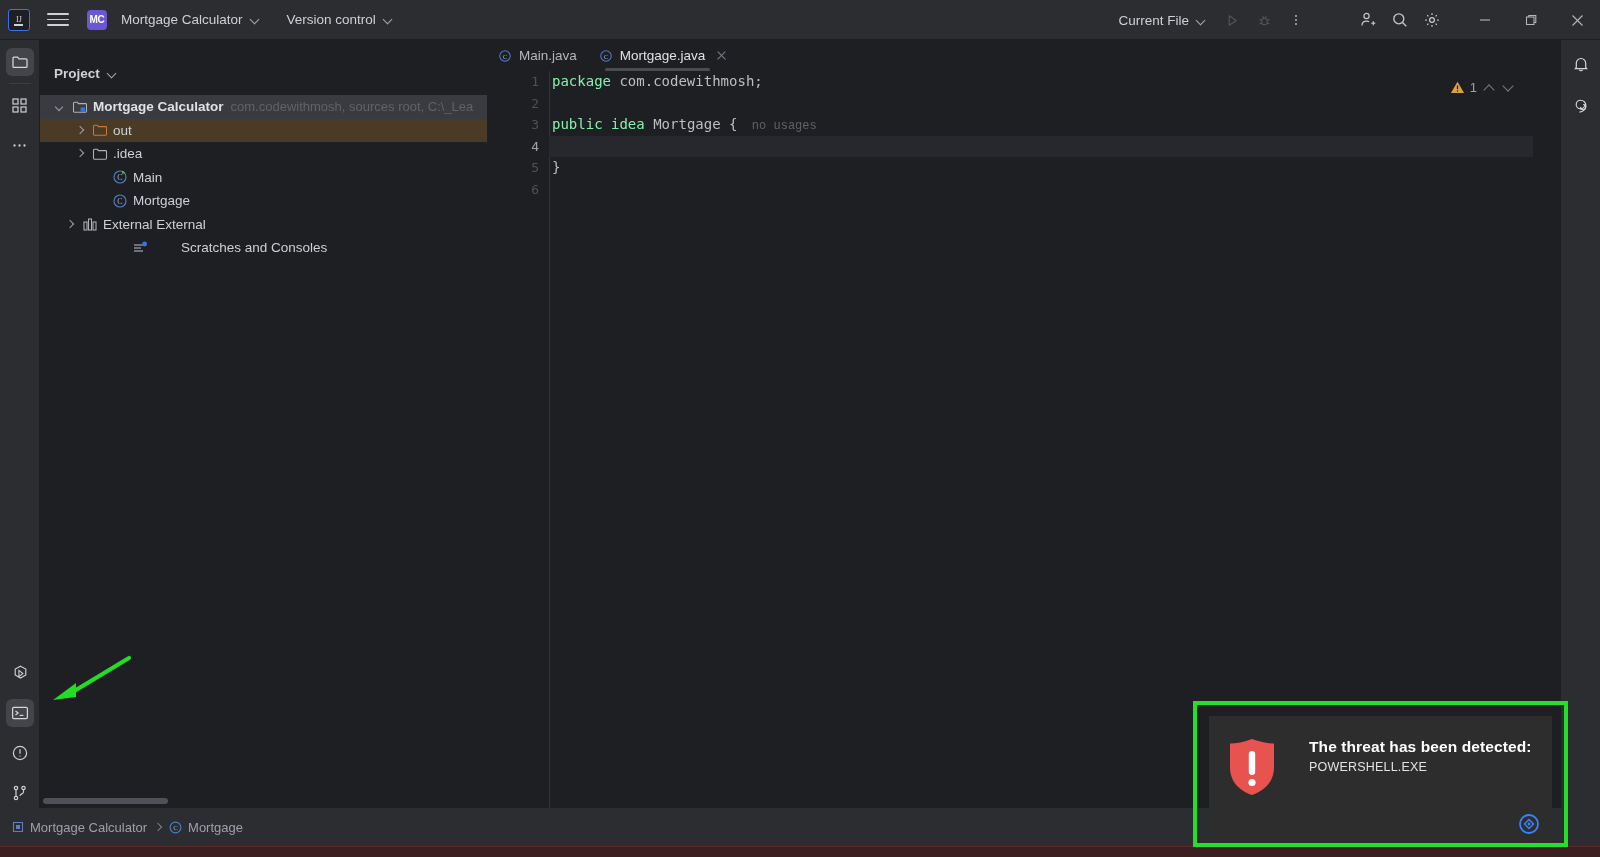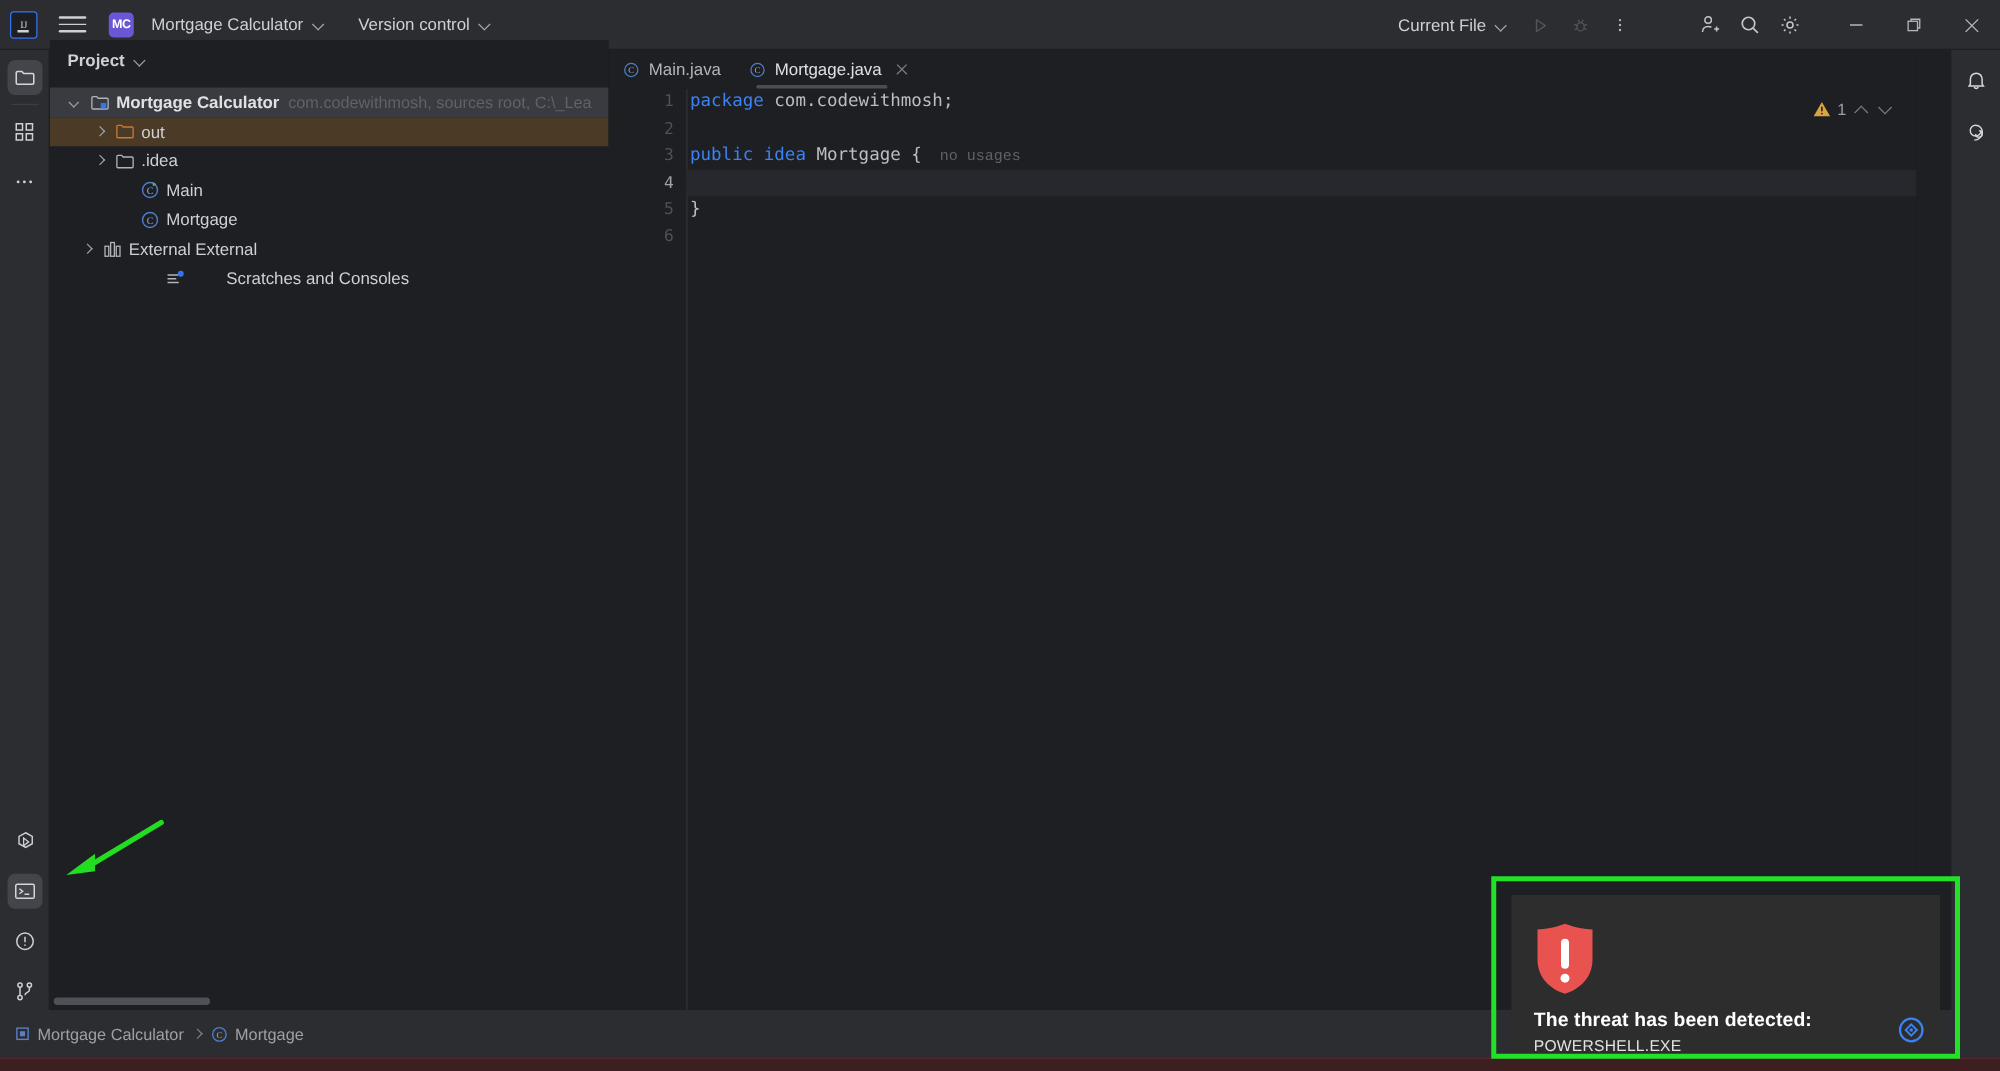--- a/index.html
+++ b/index.html
@@ -54,21 +54,21 @@
   .rail {
     position:absolute; left:0; top:40px; width:40px; height:777px;
     background:#2b2d30; border-right:1px solid #1e1f22;
   }
   .rail-ic { width:28px; height:28px; margin:0 auto; display:flex; align-items:center;
     justify-content:center; border-radius:6px; color:#ced0d6; cursor:pointer;}
   .rail-ic.active { background:#43454a; }
   .rail-sep { width:22px; height:1px; background:#3b3d41; margin:7px auto; }
 
   
-  .proj-panel { position:absolute; left:40px; top:32px; width:447px; height:777px; background:#1e1f22; }
+  .proj-panel { position:absolute; left:40px; top:57px; width:447px; height:777px; background:#1e1f22; }
   .proj-header { height:32px; display:flex; align-items:center; padding-left:14px; gap:7px; }
   .proj-header .t { color:#ced0d6; font-size:13.5px; font-weight:bold; }
   .tree { margin-top:6px; font-size:13.5px; color:#ced0d6; }
   .trow { height:23.5px; display:flex; align-items:center; position:relative; cursor:pointer;
     white-space:nowrap; }
   .trow.sel-root { background:#393b40; }
   .trow.sel-out { background:#4a3a26; }
   .arrow { width:12px; height:12px; position:relative; flex:none; }
   .arrow.open:before, .arrow.closed:before { content:''; position:absolute; }
   .arrow.closed:before { left:3px; top:2.5px; width:5px; height:5px;
@@ -93,21 +93,21 @@
     background:#4b4d51; border-radius:2px; }
   .code-area { position:absolute; left:0; top:31px; width:1046px; height:746px; background:#1e1f22; }
   .gutter { position:absolute; left:0; top:0; width:62px; height:746px; }
   .gutter .ln { height:21.6px; line-height:21.6px; text-align:right; padding-right:10px;
     font-family:"DejaVu Sans Mono", monospace; font-size:13px; color:#4f5255; }
   .gutter .ln.cur { color:#a1a3a7; }
   .code-lines { position:absolute; left:62px; top:0; right:0; }
   .cline { height:21.6px; line-height:21.6px; font-family:"DejaVu Sans Mono", monospace;
     font-size:14px; color:#bcbec4; padding-left:3px; white-space:pre; }
   .cline.cur { background:#26282e; }
-  .kw { color:#3b82f6; }
+  .kw { color:#86efac; }
   .cls { color:#bcbec4; }
   .punc { color:#bcbec4; }
   .hint { color:#5f6266; font-family:Liberation Mono, monospace; font-size:12px; }
   .caret-col { position:absolute; left:62px; top:0; width:1px; height:746px; background:#303236; }
   .warn-box { position:absolute; right:18px; top:9px; display:flex; align-items:center; gap:5px; }
   .warn-box .cnt { color:#9da0a8; font-size:13px; }
   .warn-arrow { width:14px; height:14px; position:relative; cursor:pointer; opacity:.6;}
   .warn-arrow.up:before { content:''; position:absolute; left:3px; top:5px; width:7px; height:7px;
     border-left:1.3px solid #b3b6bb; border-top:1.3px solid #b3b6bb; transform:rotate(45deg);}
   .warn-arrow.down:before { content:''; position:absolute; left:3px; top:1px; width:7px; height:7px;
@@ -132,21 +132,21 @@
 
   
   .threat-highlight {
     position:absolute; left:1193px; top:701px; width:375px; height:146px;
     border:4px solid #23e028; background:transparent; pointer-events:none;
   }
   .threat-popup {
     position:absolute; left:1209px; top:716px; width:343px; height:127px;
     background:#2d2d2d;
   }
-  .threat-inner { display:flex; align-items:flex-start; gap:12px; padding:22px 0 0 18px;flex-direction:column; }
+  .threat-inner { display:flex; align-items:flex-start; gap:32px; padding:22px 0 0 18px; }
   .shield { width:50px; height:58px; flex:none; }
   .threat-title { color:#ffffff; font-size:15.5px; font-weight:bold; letter-spacing:.1px; }
   .threat-sub { color:#e3e3e3; font-size:12.5px; margin-top:4px; letter-spacing:.2px; }
   .threat-corner-ic { position:absolute; right:12px; bottom:8px; width:22px; height:22px; }
 </style>
 </head>
 <body>
 
 <div id="app">
 

